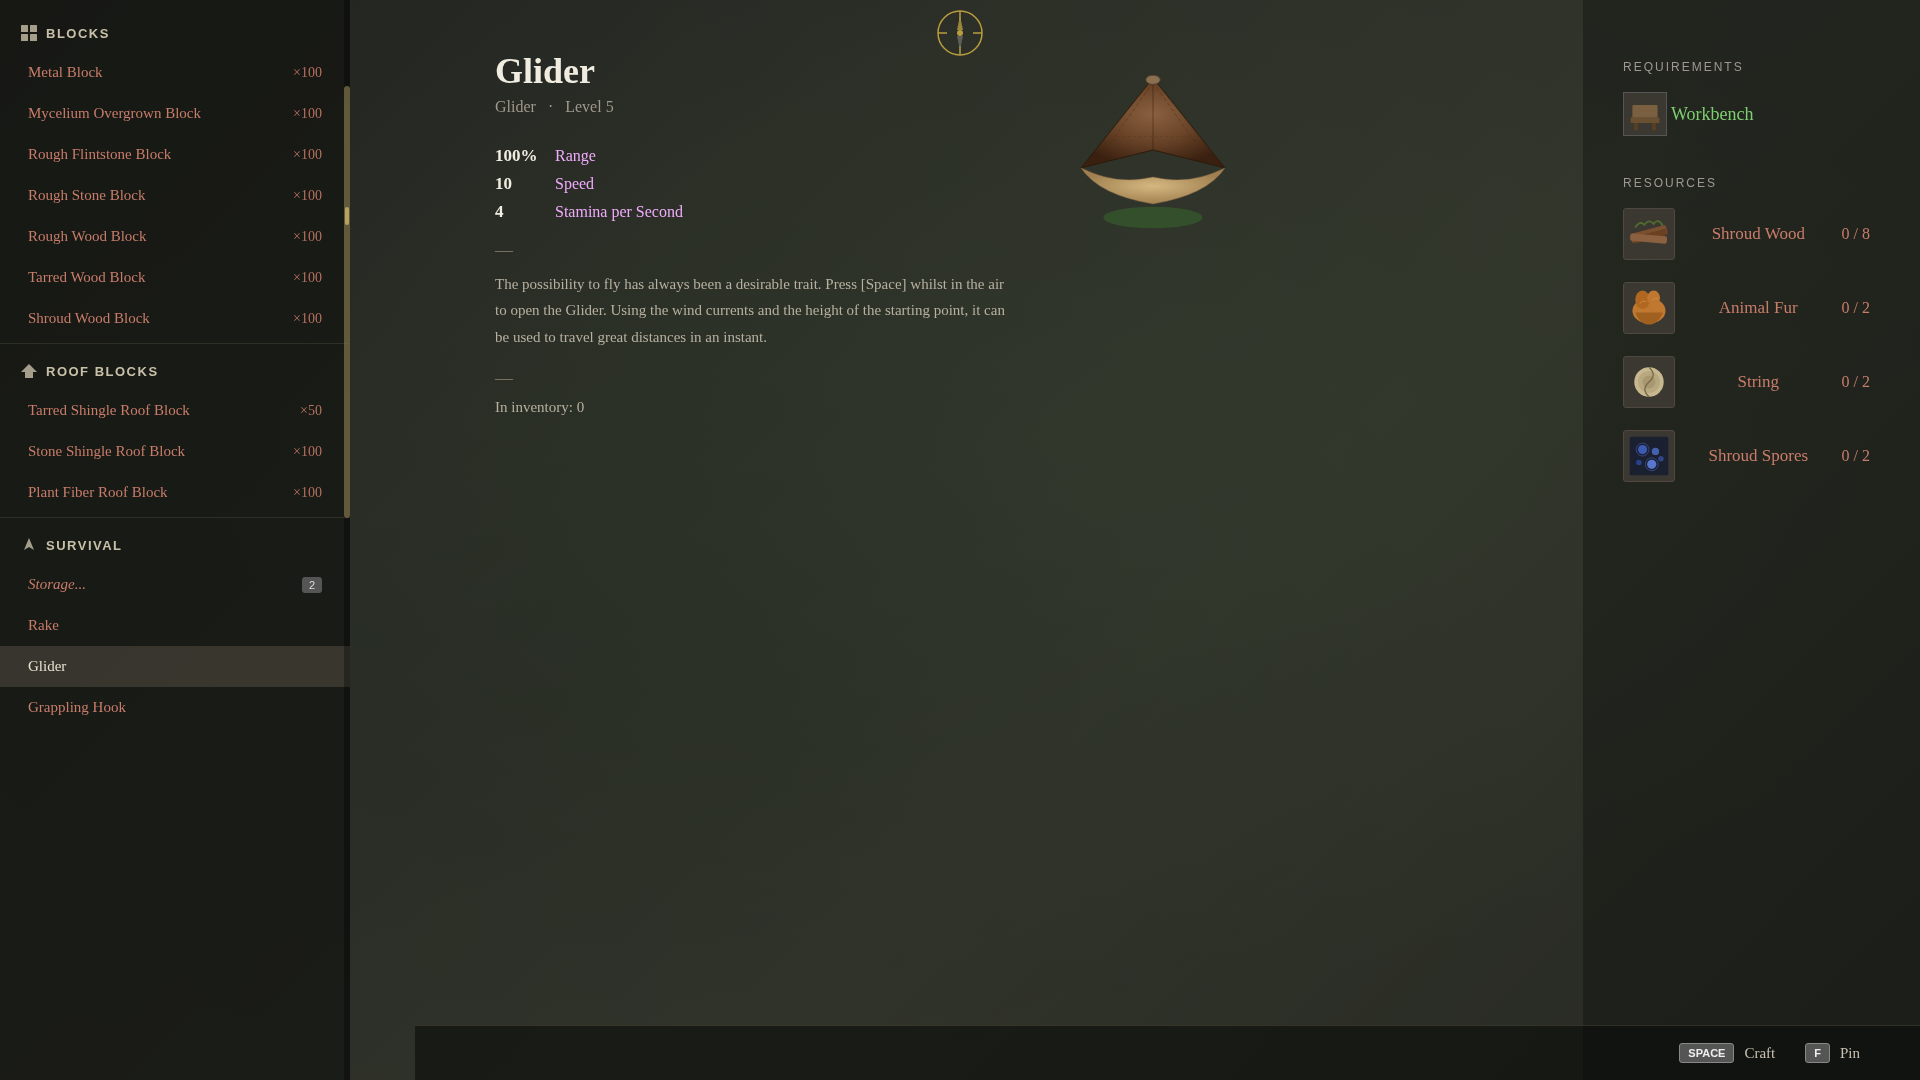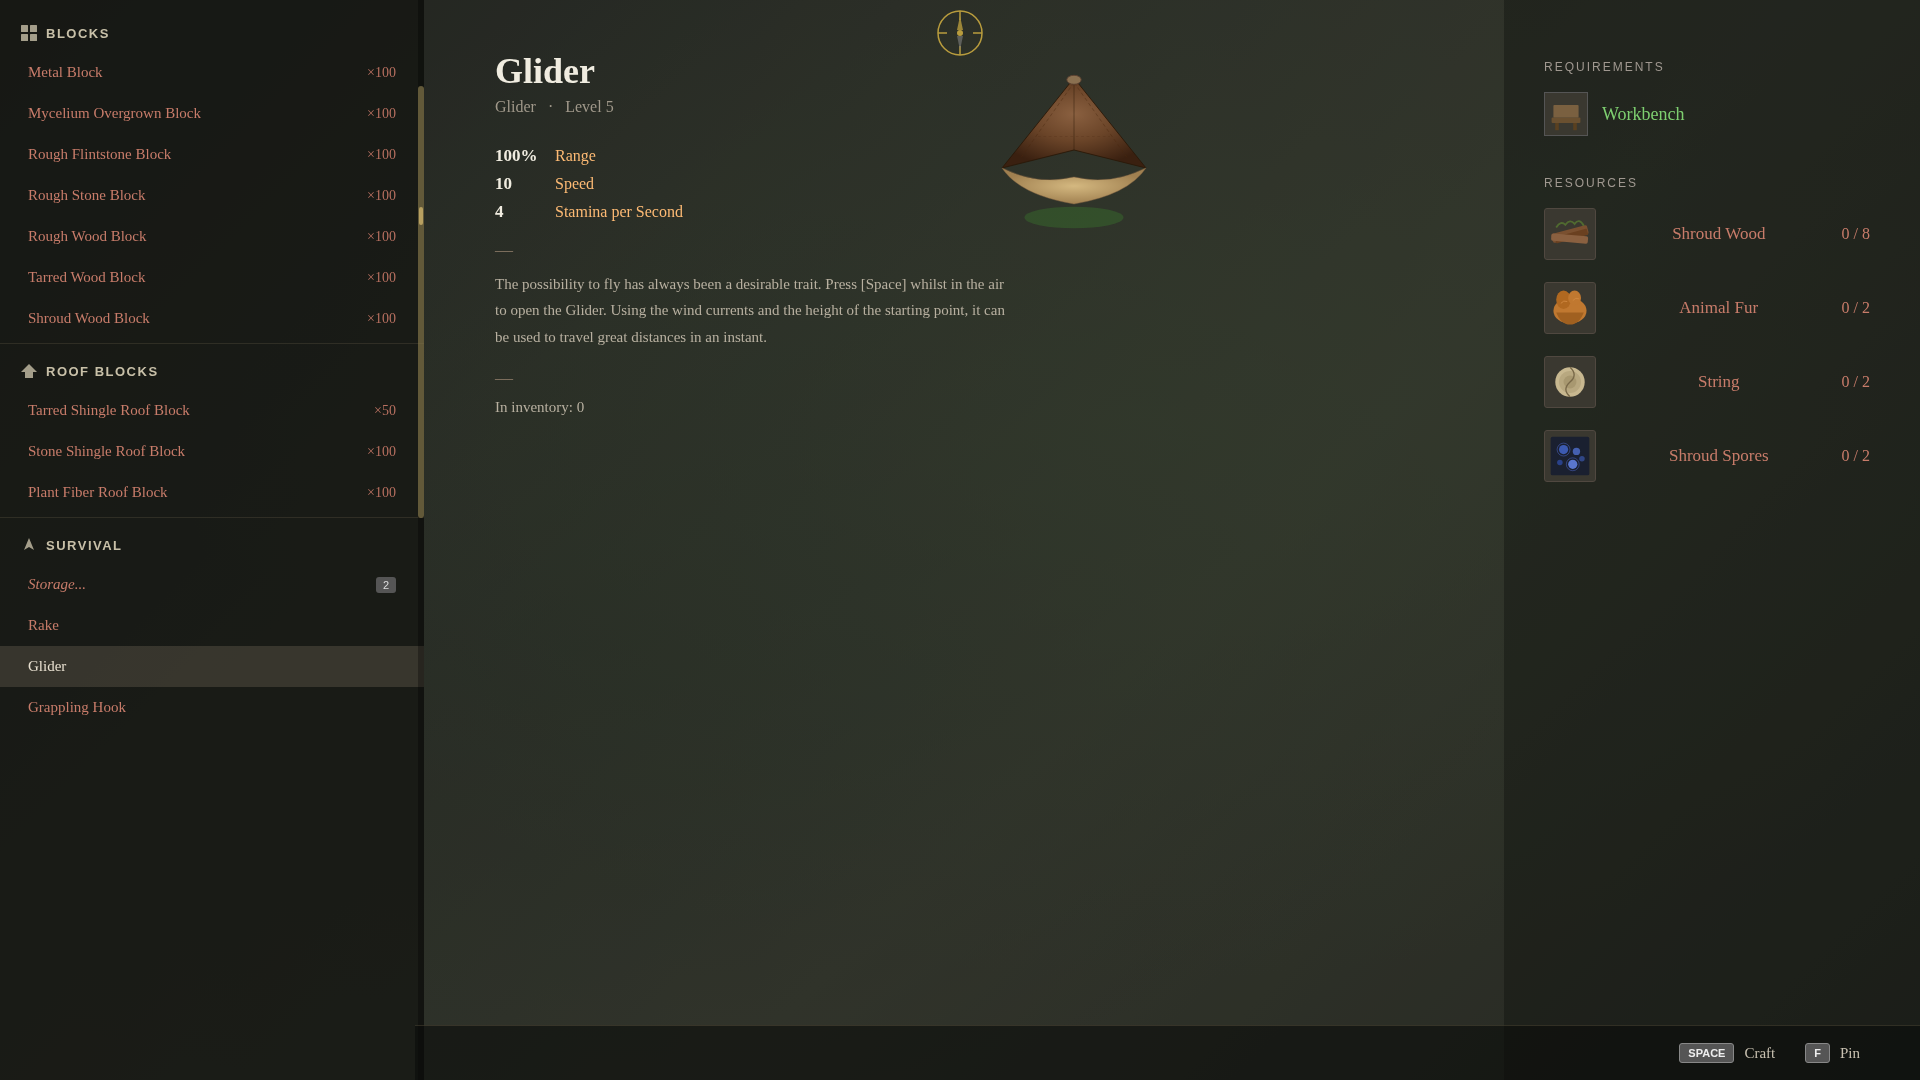--- a/index.html
+++ b/index.html
@@ -26,21 +26,21 @@
       position: absolute;
       inset: 0;
       background: rgba(20,22,18,0.45);
     }
 
     
     .sidebar {
       position: absolute;
       left: 0;
       top: 0;
-      width: 424px;
+      width: 350px;
       height: 100%;
       background: rgba(20,22,18,0.75);
       overflow: hidden;
     }
 
     .sidebar-scroll {
       padding: 10px 0;
     }
 
     .sidebar-section-header {
@@ -220,21 +220,21 @@
     }
 
     .stat-value {
       color: #f0ece0;
       font-weight: bold;
       width: 60px;
       font-size: 17px;
     }
 
     .stat-label {
-      color: #fdba74;
+      color: #f0abfc;
     }
 
     .divider-line {
       color: #807060;
       font-size: 18px;
       margin: 10px 0;
     }
 
     .description {
       color: #b8b0a0;
@@ -244,41 +244,41 @@
       margin-bottom: 18px;
     }
 
     .inventory-line {
       color: #b8b0a0;
       font-size: 15px;
     }
 
     
     .right-panel {
-      width: 416px;
+      width: 337px;
       padding: 60px 50px 20px 40px;
       background: rgba(10,12,10,0.35);
     }
 
     .req-section {
       margin-bottom: 40px;
     }
 
     .section-title {
       color: #a09890;
       font-size: 12px;
       letter-spacing: 2px;
       font-family: sans-serif;
       margin-bottom: 18px;
     }
 
     .req-item {
       display: flex;
       align-items: center;
-      gap: 14px;
+      gap: 4px;
     }
 
     .req-icon {
       width: 44px;
       height: 44px;
       background: #3a3830;
       border: 1px solid #555;
       display: flex;
       align-items: center;
       justify-content: center;

